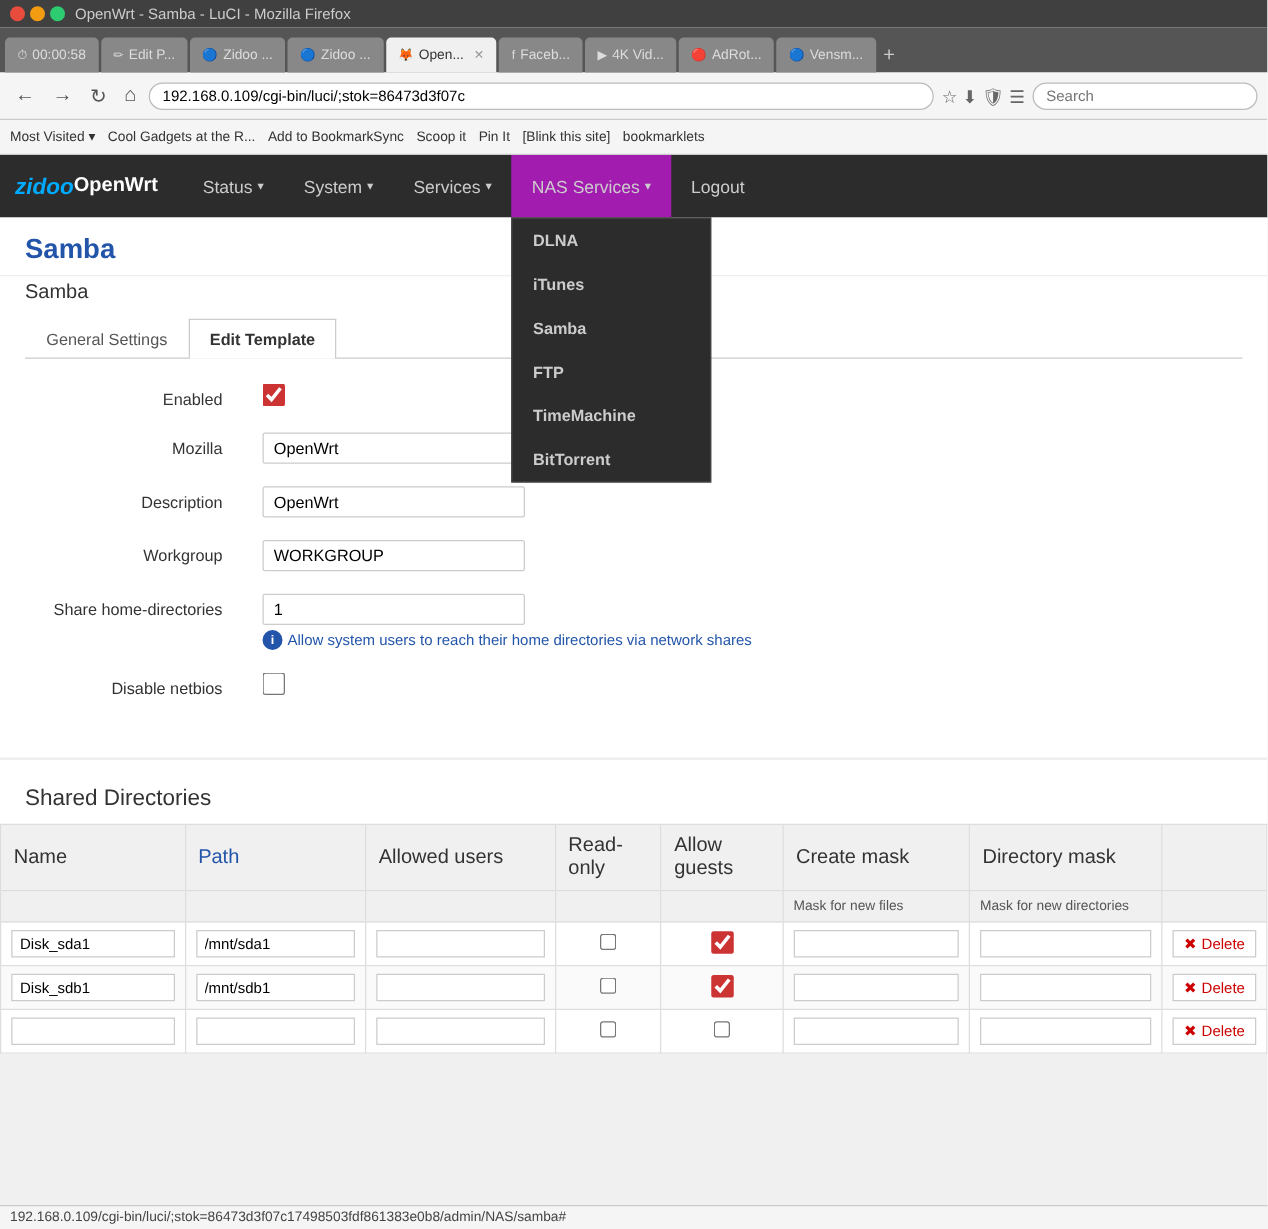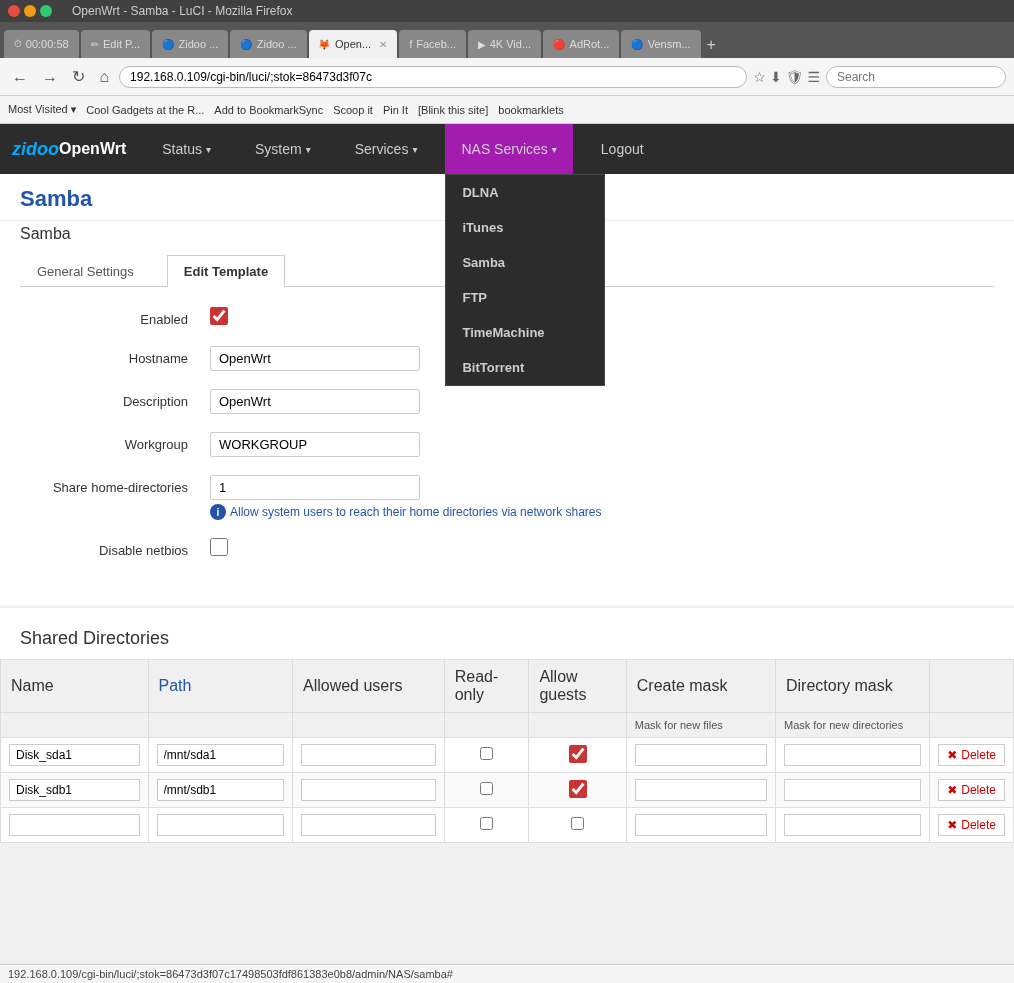--- a/index.html
+++ b/index.html
@@ -6,21 +6,21 @@
     body { font-family: Arial, sans-serif; font-size: 13px; background: #f0f0f0; width: 1014px; overflow-x: hidden; }
 
     
     .browser-titlebar {
       background: #404040;
       color: #ccc;
       padding: 4px 8px;
       font-size: 12px;
       display: flex;
       align-items: center;
-      gap: 20px;
+      gap: 8px;
     }
     .browser-controls {
       display: flex;
       gap: 4px;
       align-items: center;
     }
     .browser-btn {
       width: 12px; height: 12px; border-radius: 50%;
       display: inline-block;
     }
@@ -126,21 +126,21 @@
       font-size: 16px;
       font-weight: bold;
       margin-right: 20px;
       display: flex;
       align-items: center;
     }
     .logo-zidoo { color: #00aaff; font-style: italic; font-size: 18px; }
     .logo-openwrt { color: white; font-size: 16px; }
     .nav-menu-items {
       display: flex;
-      gap: 12px;
+      gap: 0;
       flex: 1;
     }
     .nav-item {
       color: #ccc;
       padding: 0 16px;
       height: 50px;
       display: flex;
       align-items: center;
       cursor: pointer;
       font-size: 14px;
@@ -211,36 +211,35 @@
       color: #555;
       border: 1px solid transparent;
       border-bottom: none;
       margin-bottom: -1px;
     }
     .content-tab.active {
       background: white;
       border-color: #ccc;
       color: #333;
       font-weight: bold;
-      margin-left: 16px;
     }
 
     
     .form-section {
       padding: 20px 30px;
     }
     .form-row {
       display: flex;
       align-items: flex-start;
       margin-bottom: 18px;
     }
     .form-label {
       width: 180px;
       text-align: right;
-      padding-right: 22px;
+      padding-right: 32px;
       padding-top: 5px;
       font-size: 13px;
       color: #333;
     }
     .form-input {
       width: 210px;
       border: 1px solid #ccc;
       padding: 4px 8px;
       font-size: 13px;
       border-radius: 2px;
@@ -467,21 +466,21 @@
   <div class="form-section">
 
     <div class="form-row">
       <div class="form-label">Enabled</div>
       <div>
         <input type="checkbox" class="form-checkbox" checked="" style="">
       </div>
     </div>
 
     <div class="form-row">
-      <div class="form-label">Hostname</div>
+      <div class="form-label">Mozilla</div>
       <input type="text" class="form-input" value="OpenWrt" style="">
     </div>
 
     <div class="form-row">
       <div class="form-label">Description</div>
       <input type="text" class="form-input" value="OpenWrt" style="">
     </div>
 
     <div class="form-row">
       <div class="form-label">Workgroup</div>

